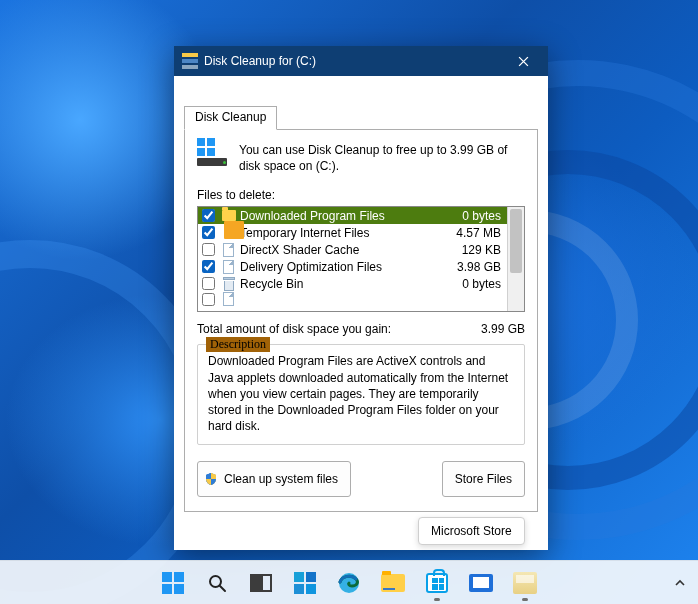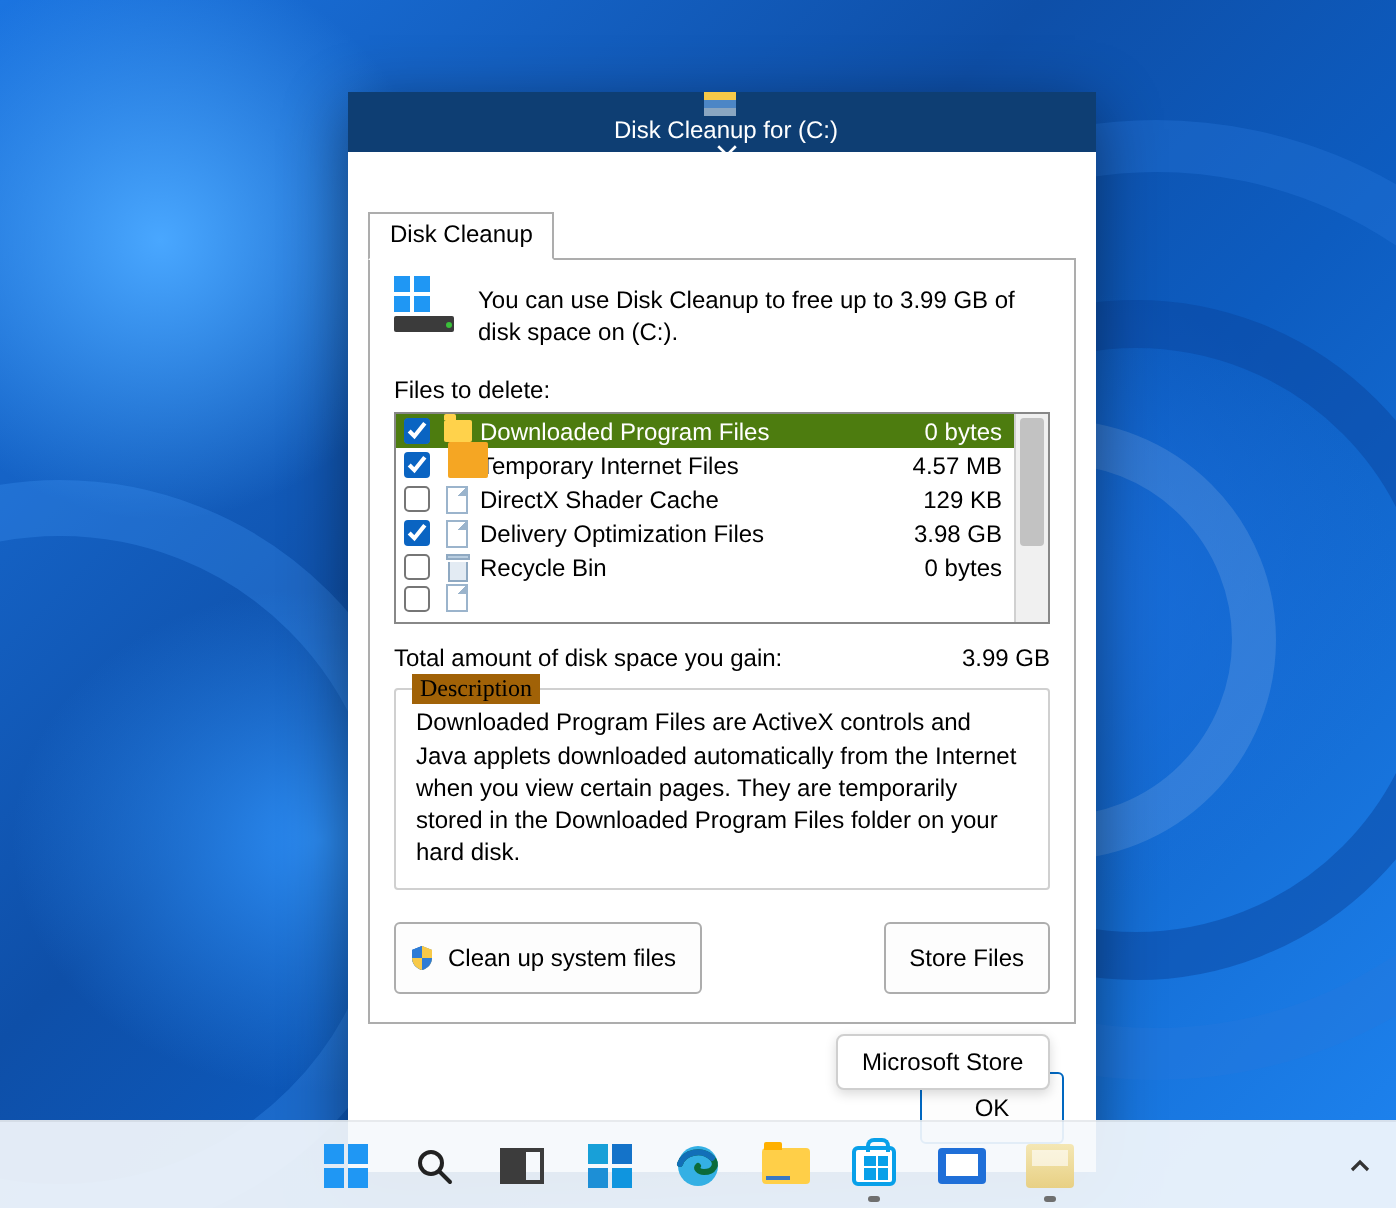--- a/index.html
+++ b/index.html
@@ -13,21 +13,21 @@
       linear-gradient(135deg, #1b74e0 0%, #0e4fa8 40%, #0d5cc0 60%, #1e84f0 100%);
   }
   .swirl { position:absolute; border-radius:50%; border:18px solid rgba(255,255,255,0.10); }
   .s1 { width:480px; height:480px; right:-120px; top:60px; border-width:26px; border-color:rgba(40,120,220,0.35); transform:rotate(12deg);}
   .s2 { width:340px; height:340px; right:-40px; top:150px; border-width:24px; border-color:rgba(10,70,160,0.5); }
   .s3 { width:220px; height:220px; right:60px; top:210px; border-width:22px; border-color:rgba(255,255,255,0.12);}
   .s4 { width:380px; height:380px; left:-160px; top:240px; border-width:28px; border-color:rgba(70,160,255,0.25);}
   
   
   .dialog { position:absolute; left:174px; top:46px; width:374px; background:#fff; box-shadow:0 8px 30px rgba(0,0,0,0.45); }
-  .titlebar { height:30px; background:#0e3e73; color:#fff; display:flex; align-items:center; padding:0 4px 0 8px;flex-direction:column; }
+  .titlebar { height:30px; background:#0e3e73; color:#fff; display:flex; align-items:center; padding:0 4px 0 8px; }
   .titlebar .ticon { width:16px; height:16px; margin-right:6px; display:flex; flex-direction:column; justify-content:space-between;}
   .ticon .t1{height:4px;background:#f7c948;}
   .ticon .t2{height:4px;background:#4c86c6;}
   .ticon .t3{height:4px;background:#8aa6c1;}
   .titlebar .title { flex:1; font-size:12px; }
   .closebtn { width:42px; height:28px; display:flex; align-items:center; justify-content:center; color:#fff; }
   .closebtn svg { width:11px; height:11px; }
   
   .body { padding:6px 10px 12px 10px; background:#fff;}
   .tabs { display:flex; border-bottom:1px solid #adadad; height:24px;margin-top:24px; }
@@ -244,21 +244,20 @@
             </svg>
             <span>Clean up system files</span>
           </div>
           <div class="spacer"></div>
           <div class="btn">Store Files</div>
         </div>
       </div>
     </div>
 
     <div class="footer">
-      <div class="btn primary">OK</div>
     </div>
   </div>
 
   <div class="tooltip">Microsoft Store</div>
 
   <div class="taskbar">
     <div class="tb-center">
       <div class="tb-item">
           <div class="win-logo">
             <div></div>

